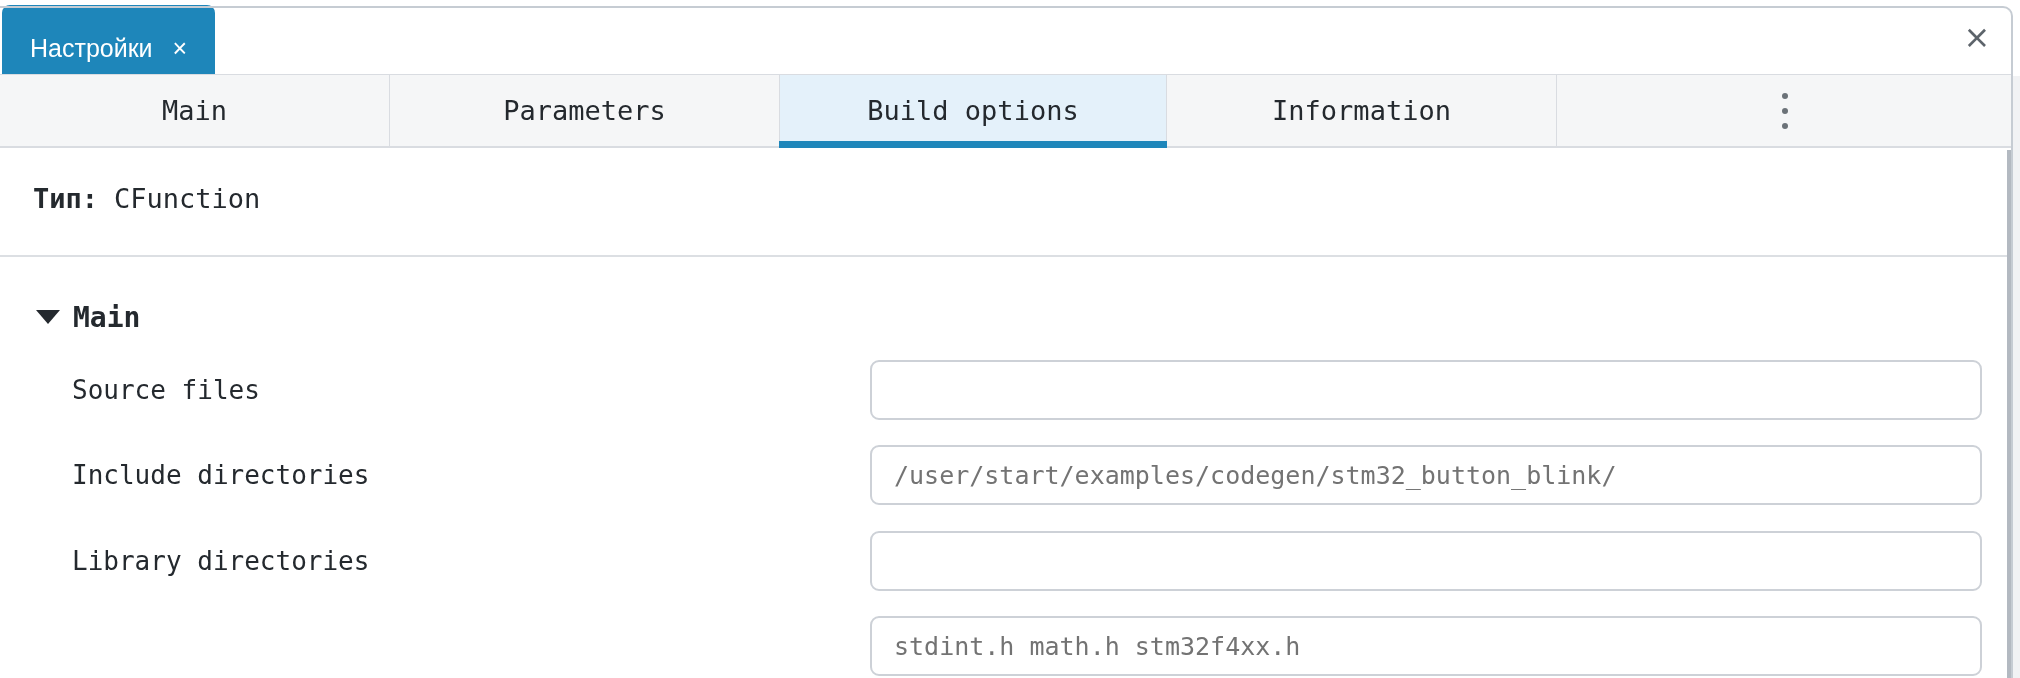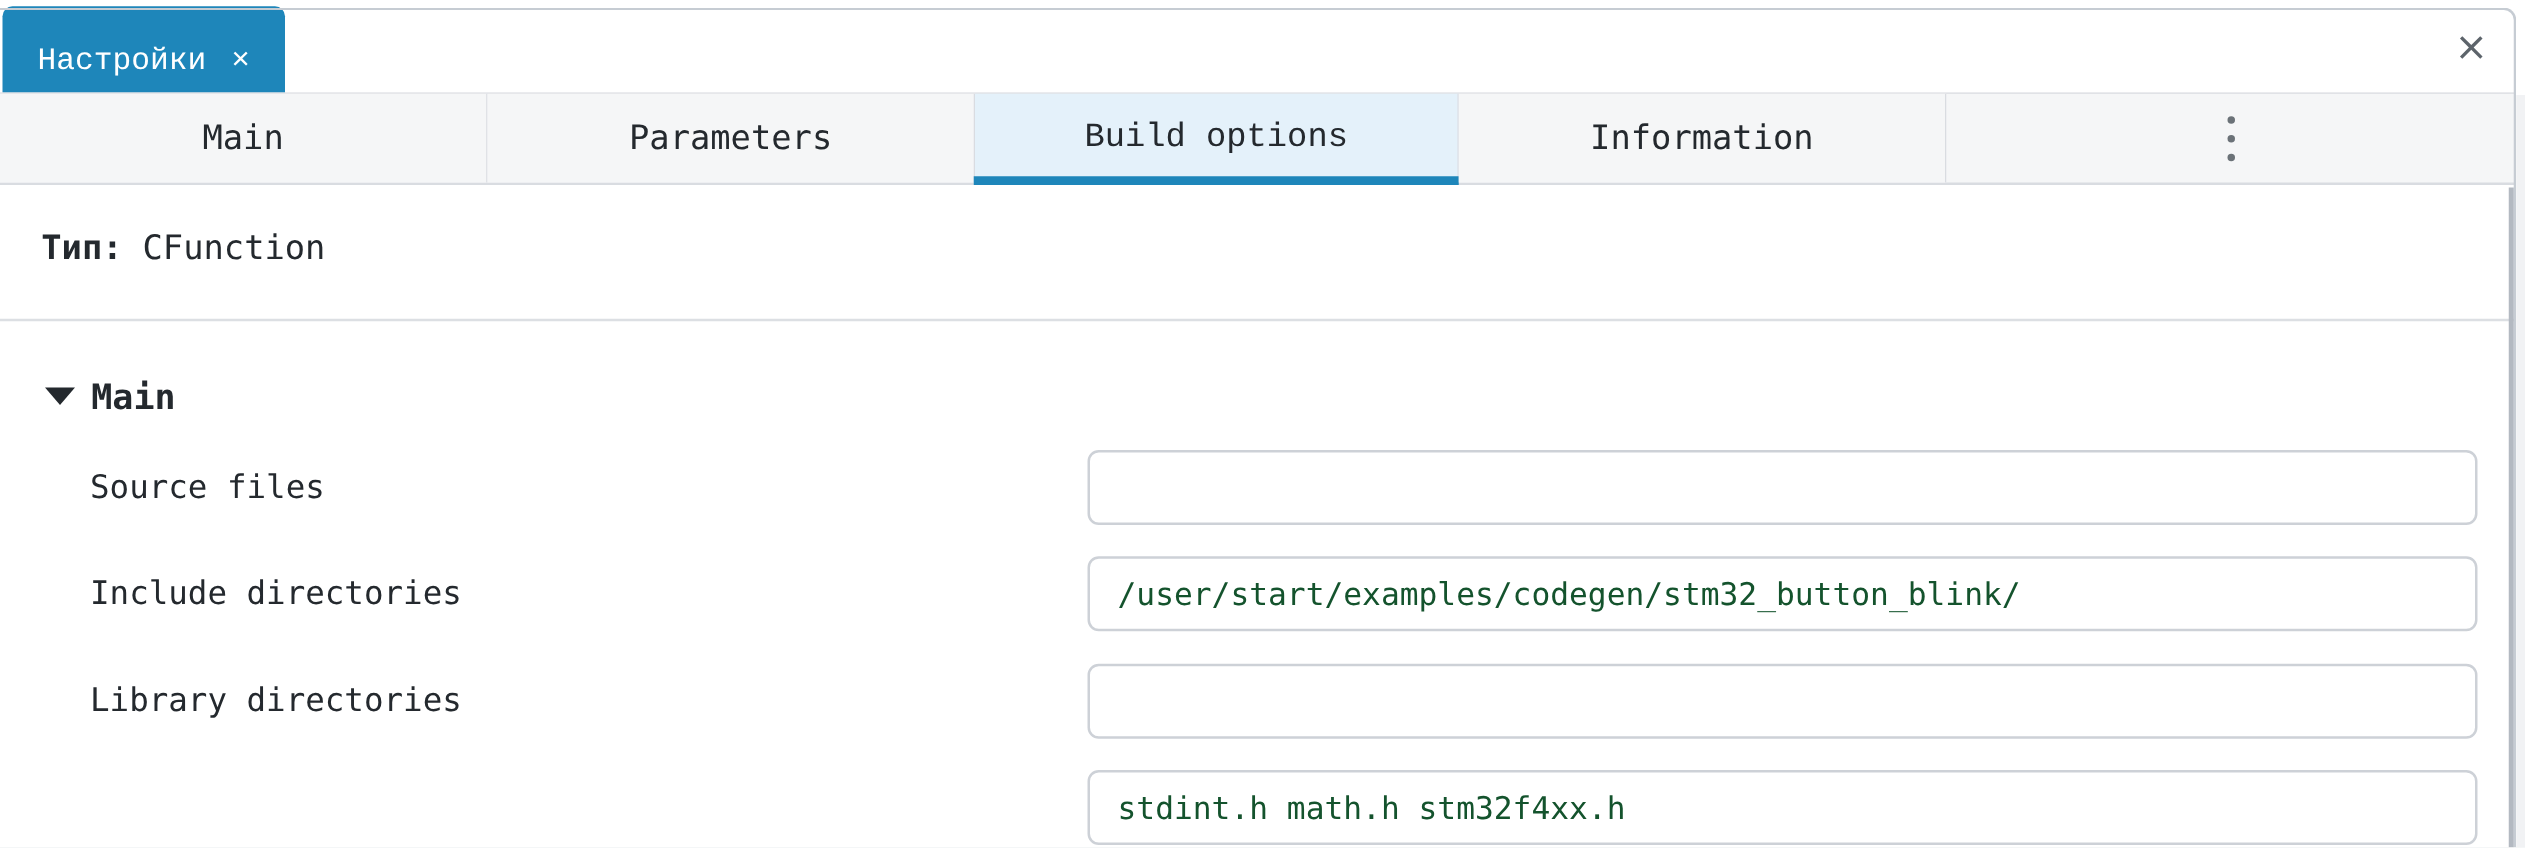--- a/index.html
+++ b/index.html
@@ -17,41 +17,41 @@
   
   .scroll-track { position:absolute; top:76px; right:0; bottom:0; width:7px; background:#f1f2f4; z-index:4; }
   .scroll-thumb { position:absolute; top:150px; right:9px; bottom:0; width:4px; background:#b3b9c1; z-index:6; }
 
   
   .titlebar { position:absolute; top:0; left:0; right:0; height:74px; background:#ffffff; }
   .doc-tab {
     position:absolute; left:2px; top:5px; height:87px;
     background:#1e86ba; border-radius:8px 8px 0 0;
     display:flex; align-items:center; gap:20px; padding:0 28px;
-    color:#ffffff; font-family:Liberation Mono, monospace; font-size:25px; cursor:pointer;
+    color:#ffffff; font-family:Liberation Sans, sans-serif; font-size:25px; cursor:pointer;
   }
   .doc-tab-close { font-size:25px; line-height:1; cursor:pointer; }
   .frame-close {
     position:absolute; right:22px; top:16px; width:42px; height:42px;
     display:flex; align-items:center; justify-content:center;
     color:#5d646b; font-size:32px; font-family:"DejaVu Sans", sans-serif; cursor:pointer;
   }
 
   
   .tabbar {
     position:absolute; top:74px; left:0; right:8px; height:74px;
     background:#f5f6f7; border-top:1px solid #d9dce1; border-bottom:2px solid #d9dce1;
     display:flex; z-index:3;
   }
   .tab {
     width:390px; border-right:1px solid #d9dce1;
     display:flex; align-items:center; justify-content:center;
     font-size:27px; color:#24292e; cursor:pointer; position:relative; background:#f5f6f7;
   }
-  .tab.active { background:#e4f1fa; width:387px;font-family:Liberation Mono, monospace; }
+  .tab.active { background:#e4f1fa; width:387px; }
   .tab.active::after {
     content:""; position:absolute; left:-1px; right:-1px; bottom:-2px; height:7px;
     background:#1e86ba;
   }
   .tab-menu {
     flex:1; display:flex; align-items:center; justify-content:center; cursor:pointer;
   }
   .kebab { display:flex; flex-direction:column; gap:9px; }
   .kebab i { width:6px; height:6px; border-radius:50%; background:#6b7278; display:block; }
 
@@ -75,21 +75,21 @@
   .section-title { font-size:28px; font-weight:bold; }
 
   .field-row { position:absolute; left:0; right:0; height:60px; }
   .field-row label {
     position:absolute; left:72px; top:0; height:60px; line-height:60px;
     font-size:26px; color:#24292e;
   }
   .field-row input {
     position:absolute; left:870px; top:0; width:1112px; height:60px;
     border:2px solid #cdd1d7; border-radius:9px; background:#ffffff;
-    padding:0 22px; font-family:"DejaVu Sans Mono", monospace; font-size:25px; color:#14532d;
+    padding:0 22px; font-family:"DejaVu Sans Mono", monospace; font-size:25px; color:#737373;
     outline:none;
   }
   .row-0 { top:360px; } .row-1 { top:445px;text-decoration:underline; } .row-2 { top:531px; } .row-3 { top:616px; }
 </style>
 </head>
 <body>
 
 <div class="window">
 
   <div class="titlebar">

